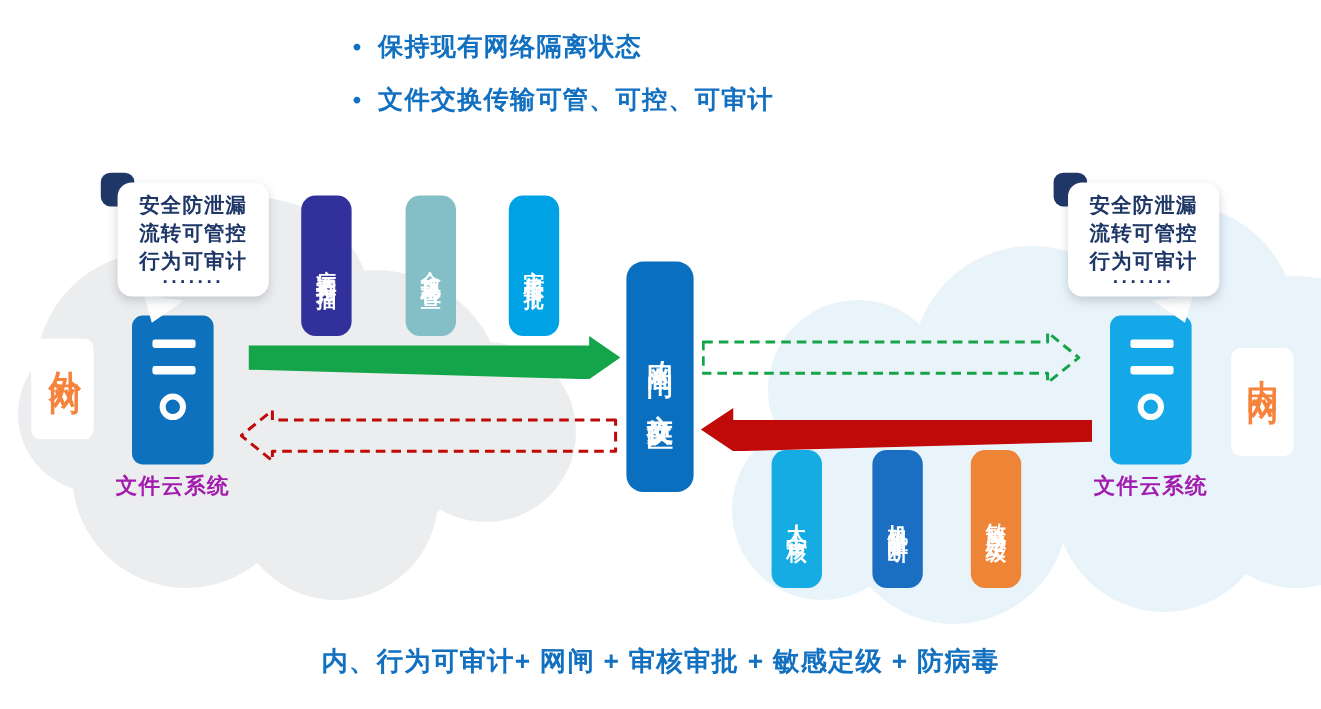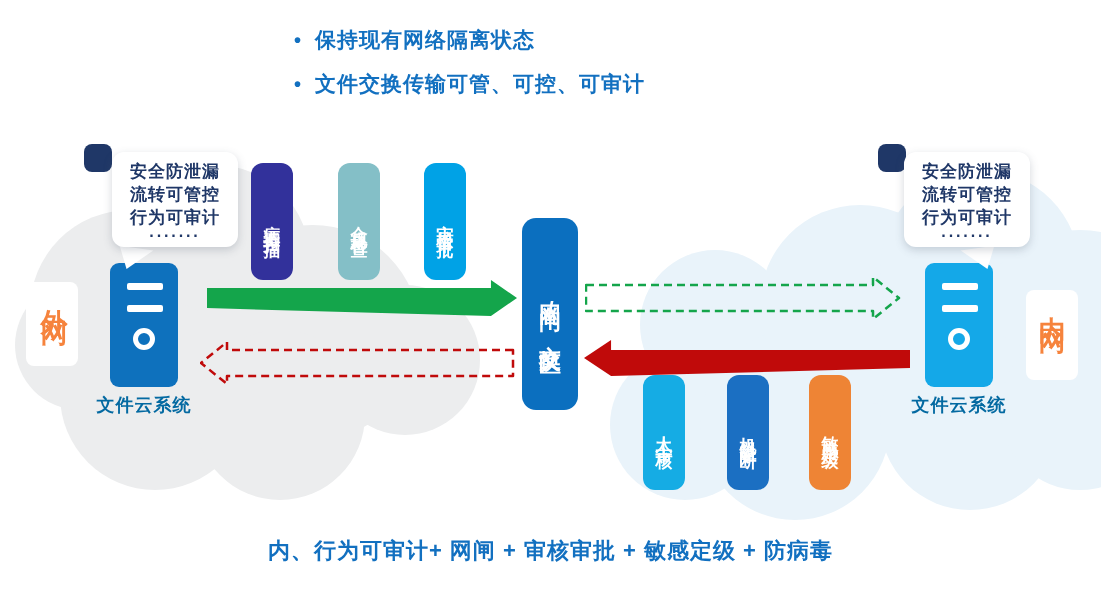--- a/index.html
+++ b/index.html
@@ -13,31 +13,31 @@
   .blob.blue{background:#E9F3FA;}
   .white-patch{position:absolute;background:#fff;border-radius:8px;z-index:2;}
   
   .bullet-row{position:absolute;display:flex;align-items:flex-start;gap:14px;z-index:7;}
   .bullet-dot{color:#1270C0;font-size:20px;line-height:24px;font-weight:bold;}
   .bullet-text{color:#1270C0;font-size:21px;line-height:24px;font-weight:bold;letter-spacing:1px;}
   
   .callout{
     position:absolute;width:126px;background:#fff;border-radius:12px;z-index:6;
     box-shadow:0 3px 8px rgba(80,90,110,0.25);
-    padding:8px 0 4px 0;text-align:center;margin-left:14px;
+    padding:8px 0 4px 0;text-align:center;
   }
   .callout .line{color:#1F3767;font-size:17px;line-height:23px;font-weight:bold;letter-spacing:1px;}
   .callout .dots{color:#1F3767;font-size:16px;line-height:14px;font-weight:bold;letter-spacing:2px;}
   .callout-accent{position:absolute;width:28px;height:28px;background:#1F3767;border-radius:8px;z-index:5;}
   .callout-tail{position:absolute;width:0;height:0;z-index:5;}
   
   .server{position:absolute;width:68px;height:124px;border-radius:9px;z-index:4;}
   .server .bar{position:absolute;left:17px;width:36px;height:7px;background:#fff;border-radius:2px;}
   .server .ring{position:absolute;left:23px;top:65px;width:12px;height:12px;border:5px solid #fff;border-radius:50%;}
-  .server-label{position:absolute;width:160px;text-align:center;color:#0369a1;font-size:18px;font-weight:bold;z-index:4;letter-spacing:1px;}
+  .server-label{position:absolute;width:160px;text-align:center;color:#a21caf;font-size:18px;font-weight:bold;z-index:4;letter-spacing:1px;}
   .net-label{
     position:absolute;color:#F6833C;font-size:27px;font-weight:bold;z-index:4;
     writing-mode:vertical-rl;text-orientation:upright;letter-spacing:12px;
   }
   
   .pill{
     position:absolute;width:42px;border-radius:12px;z-index:4;
     display:flex;align-items:center;justify-content:center;
   }
   .pill span{

